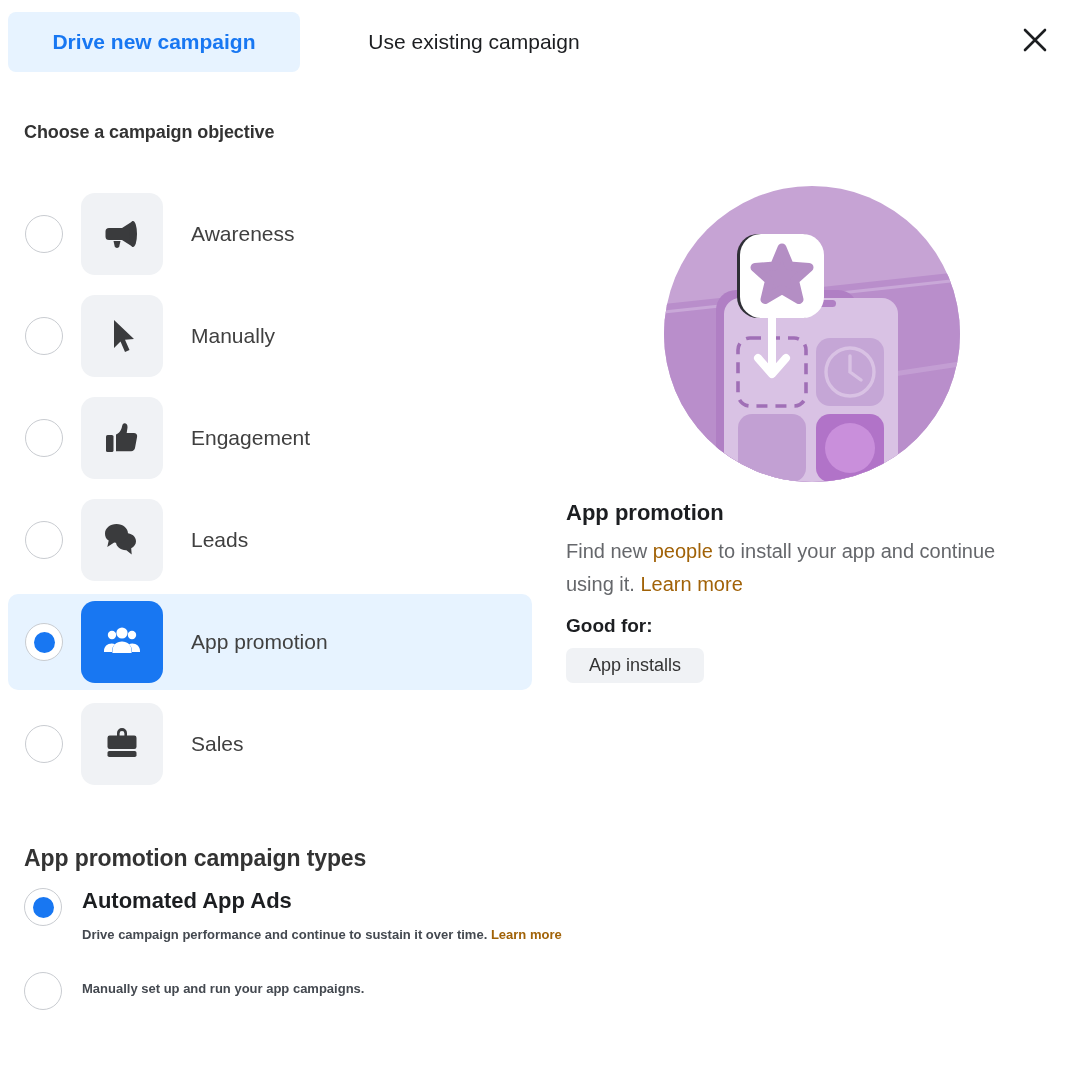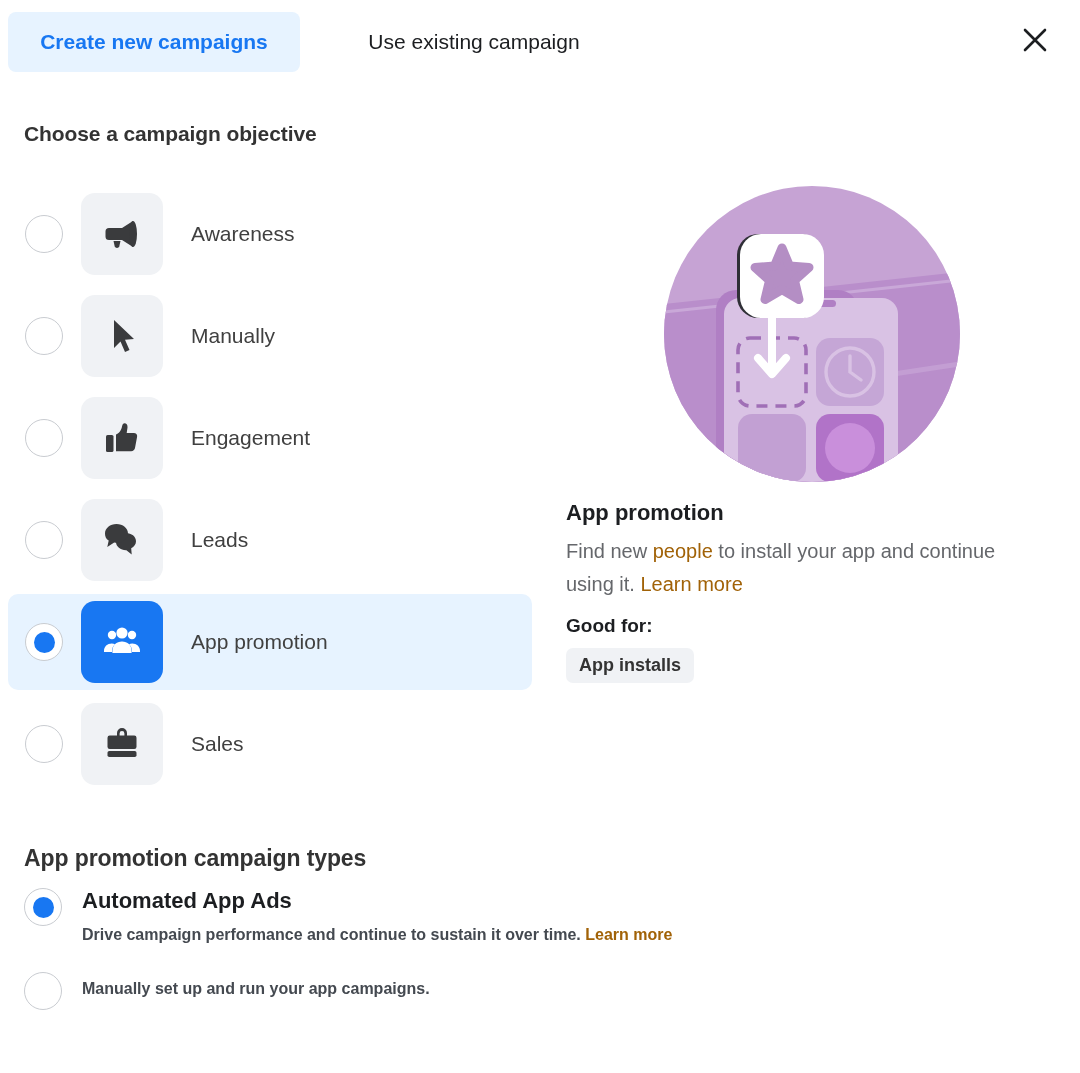--- a/index.html
+++ b/index.html
@@ -63,21 +63,21 @@
     align-items: center;
     justify-content: center;
     border-radius: 50%;
     cursor: pointer;
   }
 
   
   .section-title {
     position: absolute;
     left: 24px;
-    font-size: 21px;
+    font-size: 18px;
     font-weight: bold;
     color: #333333;
     letter-spacing: -0.1px;
   }
   #objective-heading { top: 122px; }
   #types-heading { top: 845px; font-size: 23px; }
 
   
   .objective-list {
     position: absolute;
@@ -170,25 +170,25 @@
   }
   .good-for {
     margin-top: 14px;
     font-size: 19px;
     font-weight: bold;
     color: #1c1e21;
   }
   .tag {
     display: inline-block;
     margin-top: 11px;
-    padding: 7px 13px;
+    padding: 7px 23px;
     border-radius: 7px;
     background: #f0f2f5;
     font-size: 18px;
-    font-weight: bold;
+    font-weight: normal;
     color: #333333;
   }
 
   
   .types {
     position: absolute;
     left: 24px;
     top: 886px;
     width: 1000px;
     font-weight: bold;
@@ -220,31 +220,31 @@
   }
   .type-radio.checked .dot { background: #1877f2; }
   .type-text { margin-left: 20px; }
   .type-title {
     font-size: 22px;
     color: #1c1e21;
     line-height: 30px;
   }
   .type-desc {
     margin-top: 5px;
-    font-size: 16px;
+    font-size: 13px;
     color: #444950;
     line-height: 27px;
   }
 </style>
 </head>
 <body>
 
 <div class="tabbar">
   <div class="tab active">
-    <span>Create new campaigns</span>
+    <span>Drive new campaign</span>
   </div>
   <div class="tab inactive">
     <span>Use existing campaign</span>
   </div>
   <div class="close-btn">
     <span>
       <svg width="26" height="26" viewBox="0 0 26 26" aria-hidden="true">
         <path d="M3 3 L23 23 M23 3 L3 23" stroke="#1c1e21" stroke-width="2.6" stroke-linecap="round"></path>
       </svg>
     </span>

